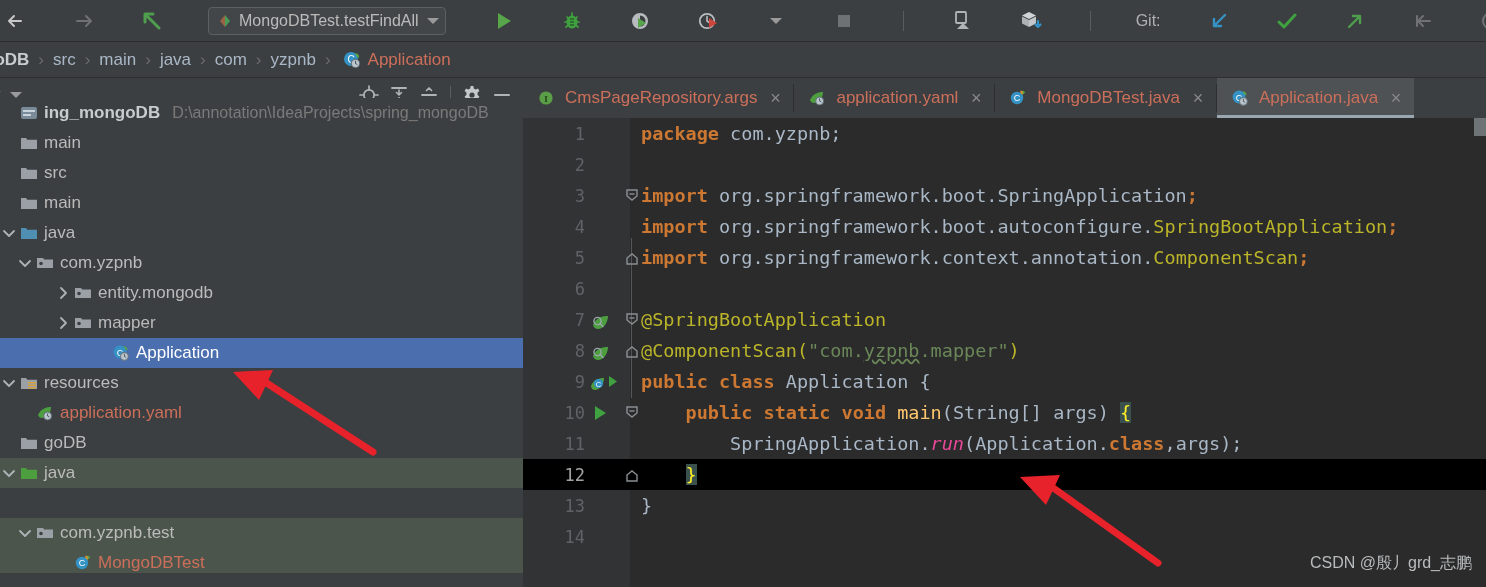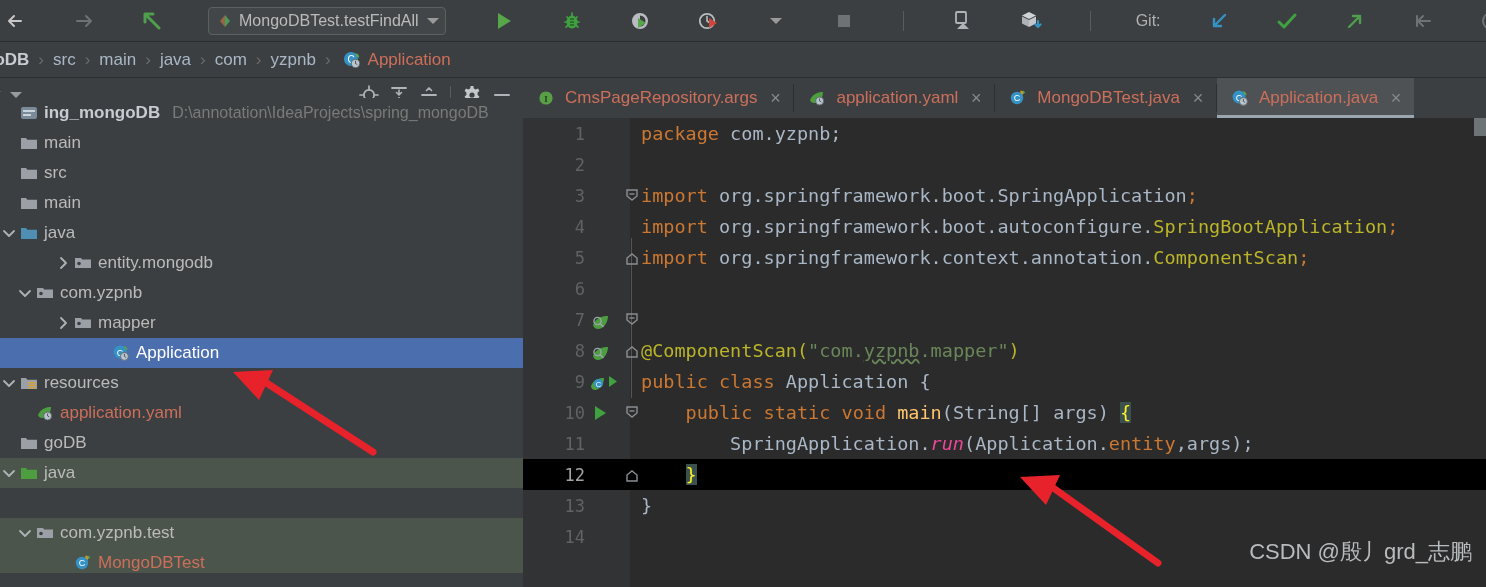--- a/index.html
+++ b/index.html
@@ -122,35 +122,35 @@
     position:absolute;left:0;width:62px;text-align:right;color:#606366;
     font-family:"DejaVu Sans Mono", monospace;font-size:17px;
   }
   .cline.current .lnum{color:#a4a3a3;}
   .gmark{position:absolute;left:66px;width:40px;height:31px;display:flex;align-items:center;}
   .fold{position:absolute;left:100px;width:18px;height:31px;display:flex;align-items:center;justify-content:center;}
   .ctext{
     position:absolute;left:118px;white-space:pre;color:#a9b7c6;
     font-family:"DejaVu Sans Mono", monospace;font-size:18.5px;
   }
-  .kw{color:#cc7832;}
+  .kw{color:#cc7832;font-weight:bold;}
   .anno{color:#bbb529;}
   .str{color:#6a8759;}
   .cls{color:#a9b7c6;}
   .meth-it{color:#ec4899;font-style:italic;}
   .brace-hl{background:#3b514d;color:#ffef28;}
   .squig{
     text-decoration:underline;text-decoration-style:wavy;text-decoration-color:#6a8759;
   }
   .foldline{
     position:absolute;left:108px;top:0;width:1px;background:#555;
   }
 
   .watermark{
-    position:absolute;right:14px;bottom:20px;color:#b9bcbe;font-size:22px;
+    position:absolute;right:14px;bottom:13px;color:#b9bcbe;font-size:16px;
     font-family:"Liberation Sans", sans-serif;
   }
   .vscroll{
     position:absolute;right:0;top:0;width:12px;height:18px;background:#6e7476;
   }
 
   
   .ann{position:absolute;pointer-events:none;}
 </style>
 </head>
@@ -417,47 +417,47 @@
               <path d="M4 7l5 5 5-5" stroke="#aeb2b6" stroke-width="1.8" fill="none" stroke-linecap="round" stroke-linejoin="round"></path>
             </svg>
           </span>
           <span class="ficon">
             <svg width="18" height="18" viewBox="0 0 18 18">
               <path d="M1 4h5l1.4 1.8H17V15H1z" fill="#4f8fb3"></path>
             </svg>
           </span>
           <span class="row-label">java</span>
         </div>
+        <div class="row" style="padding-left: 16px;">
+          <span class="arrow">
+            <svg width="18" height="18" viewBox="0 0 18 18">
+              <path d="M4 7l5 5 5-5" stroke="#aeb2b6" stroke-width="1.8" fill="none" stroke-linecap="round" stroke-linejoin="round"></path>
+            </svg>
+          </span>
+          <span class="ficon">
+            <svg width="18" height="18" viewBox="0 0 18 18">
+              <path d="M1 4h6l1.2 1.6H17V14H1z" fill="#9aa0a6"></path>
+              <circle cx="5" cy="9.5" r="1.8" fill="#3c3f41"></circle>
+            </svg>
+          </span>
+          <span class="row-label">com.yzpnb</span>
+        </div>
         <div class="row" style="padding-left: 54px;">
           <span class="arrow">
             <svg width="18" height="18" viewBox="0 0 18 18">
               <path d="M7 4l5 5-5 5" stroke="#aeb2b6" stroke-width="1.8" fill="none" stroke-linecap="round" stroke-linejoin="round"></path>
             </svg>
           </span>
           <span class="ficon">
             <svg width="18" height="18" viewBox="0 0 18 18">
               <path d="M1 4h6l1.2 1.6H17V14H1z" fill="#9aa0a6"></path>
               <circle cx="5" cy="9.5" r="1.8" fill="#3c3f41"></circle>
             </svg>
           </span>
           <span class="row-label">entity.mongodb</span>
-        </div>
-        <div class="row" style="padding-left: 16px;">
-          <span class="arrow">
-            <svg width="18" height="18" viewBox="0 0 18 18">
-              <path d="M4 7l5 5 5-5" stroke="#aeb2b6" stroke-width="1.8" fill="none" stroke-linecap="round" stroke-linejoin="round"></path>
-            </svg>
-          </span>
-          <span class="ficon">
-            <svg width="18" height="18" viewBox="0 0 18 18">
-              <path d="M1 4h6l1.2 1.6H17V14H1z" fill="#9aa0a6"></path>
-              <circle cx="5" cy="9.5" r="1.8" fill="#3c3f41"></circle>
-            </svg>
-          </span>
-          <span class="row-label">com.yzpnb</span>
         </div>
         <div class="row" style="padding-left: 54px;">
           <span class="arrow">
             <svg width="18" height="18" viewBox="0 0 18 18">
               <path d="M7 4l5 5-5 5" stroke="#aeb2b6" stroke-width="1.8" fill="none" stroke-linecap="round" stroke-linejoin="round"></path>
             </svg>
           </span>
           <span class="ficon">
             <svg width="18" height="18" viewBox="0 0 18 18">
               <path d="M1 4h6l1.2 1.6H17V14H1z" fill="#9aa0a6"></path>
@@ -666,20 +666,21 @@
                 <circle cx="8.5" cy="13" r="3.6" fill="none" stroke="#9aa6ad" stroke-width="1.4"></circle>
                 <path d="M11 15.5l3 3" stroke="#9aa6ad" stroke-width="1.6" stroke-linecap="round"></path>
               </svg>
             </span>
             <span class="fold">
               <svg width="16" height="20" viewBox="0 0 16 20">
                 <path d="M3 4h10v6l-5 4-5-4z" fill="none" stroke="#8a8f92" stroke-width="1.4"></path>
                 <path d="M5.5 8h5" stroke="#8a8f92" stroke-width="1.4"></path>
               </svg>
             </span>
+            <span class="ctext"><span class="anno">@SpringBootApplication</span></span>
           </div>
           <div class="cline">
             <span class="lnum">8</span>
             <span class="gmark">
               <svg width="30" height="24" viewBox="0 0 30 24">
                 <path d="M4 17c3-8 10-9 15-9 0 7-5 13-10 13-2.5 0-4.3-1.6-5-4z" fill="#4c9e3f"></path>
                 <circle cx="8.5" cy="13" r="3.6" fill="none" stroke="#9aa6ad" stroke-width="1.4"></circle>
                 <path d="M11 15.5l3 3" stroke="#9aa6ad" stroke-width="1.6" stroke-linecap="round"></path>
               </svg>
             </span>
@@ -712,21 +713,21 @@
             <span class="fold">
               <svg width="16" height="20" viewBox="0 0 16 20">
                 <path d="M3 4h10v6l-5 4-5-4z" fill="none" stroke="#8a8f92" stroke-width="1.4"></path>
                 <path d="M5.5 8h5" stroke="#8a8f92" stroke-width="1.4"></path>
               </svg>
             </span>
             <span class="ctext">    <span class="kw">public static void </span><span style="color:#ffc66d">main</span>(String[] args) <span class="brace-hl">{</span></span>
           </div>
           <div class="cline">
             <span class="lnum">11</span>
-            <span class="ctext">        SpringApplication.<span class="meth-it">run</span>(Application.<span class="kw">entity</span>,args);</span>
+            <span class="ctext">        SpringApplication.<span class="meth-it">run</span>(Application.<span class="kw">class</span>,args);</span>
           </div>
           <div class="cline current">
             <span class="lnum">12</span>
             <span class="fold">
               <svg width="16" height="20" viewBox="0 0 16 20">
                 <path d="M3 16h10v-6l-5-4-5 4z" fill="none" stroke="#8a8f92" stroke-width="1.4"></path>
               </svg>
             </span>
             <span class="ctext">    <span class="brace-hl">}</span></span>
           </div>

